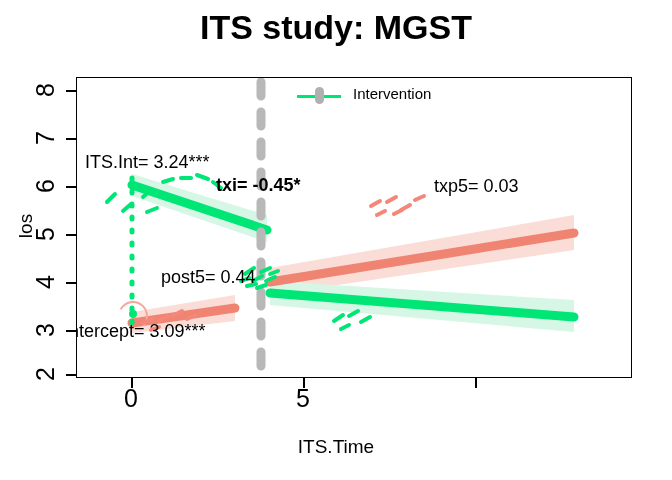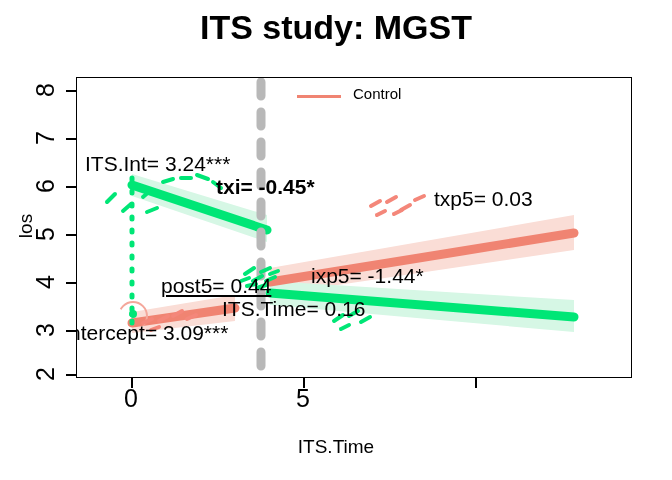--- a/index.html
+++ b/index.html
@@ -183,21 +183,21 @@
     top: -1px;
     font-size: 15px;
     color: #000000;
     white-space: nowrap;
     font-family: "Liberation Sans", sans-serif;
   }
 
   
   .annot {
     position: absolute;
-    font-size: 21px;
+    font-size: 18px;
     color: #000000;
     white-space: nowrap;
     font-family: "Liberation Sans", sans-serif;
   }
 </style>
 </head>
 <body>
 
 <div id="root">
 
@@ -326,27 +326,26 @@
         <line x1="310" y1="124" x2="319" y2="119"></line>
         <line x1="324" y1="132" x2="333" y2="127"></line>
         <line x1="338" y1="122" x2="347" y2="118"></line>
         <line x1="300" y1="137" x2="308" y2="133"></line>
         <line x1="317" y1="136" x2="325" y2="132"></line>
       </g>
     </svg>
 
     <div class="legend" style="left:220px; top:8px;">
       <div class="legend-row">
-        <div class="legend-key" style="background:#F08472;"></div>
-        <div class="legend-label">Control</div>
+        <div class="legend-key" style="background:#00E676;"></div>
+        <div class="legend-blob"></div>
+        <div class="legend-label">Intervention</div>
       </div>
     </div>
 
     <div class="annot" style="left:8px;   top:74px;">ITS.Int= 3.24***</div>
     <div class="annot" style="left:139px; top:97px;font-weight:bold;">txi= -0.45*</div>
-    <div class="annot" style="left:357px; top:109px;">txp5= 0.03</div>
-    <div class="annot" style="left:84px;  top:196px;text-decoration:underline;">post5= 0.44</div>
-    <div class="annot" style="left:234px; top:186px;">ixp5= -1.44*</div>
-    <div class="annot" style="left:145px; top:219px;">ITS.Time= 0.16</div>
+    <div class="annot" style="left:357px; top:98px;">txp5= 0.03</div>
+    <div class="annot" style="left:84px;  top:189px;">post5= 0.44</div>
     <div class="annot" style="left:-8px;  top:243px;">ntercept= 3.09***</div>
 
   </div>
 </div>
 
 </body></html>

